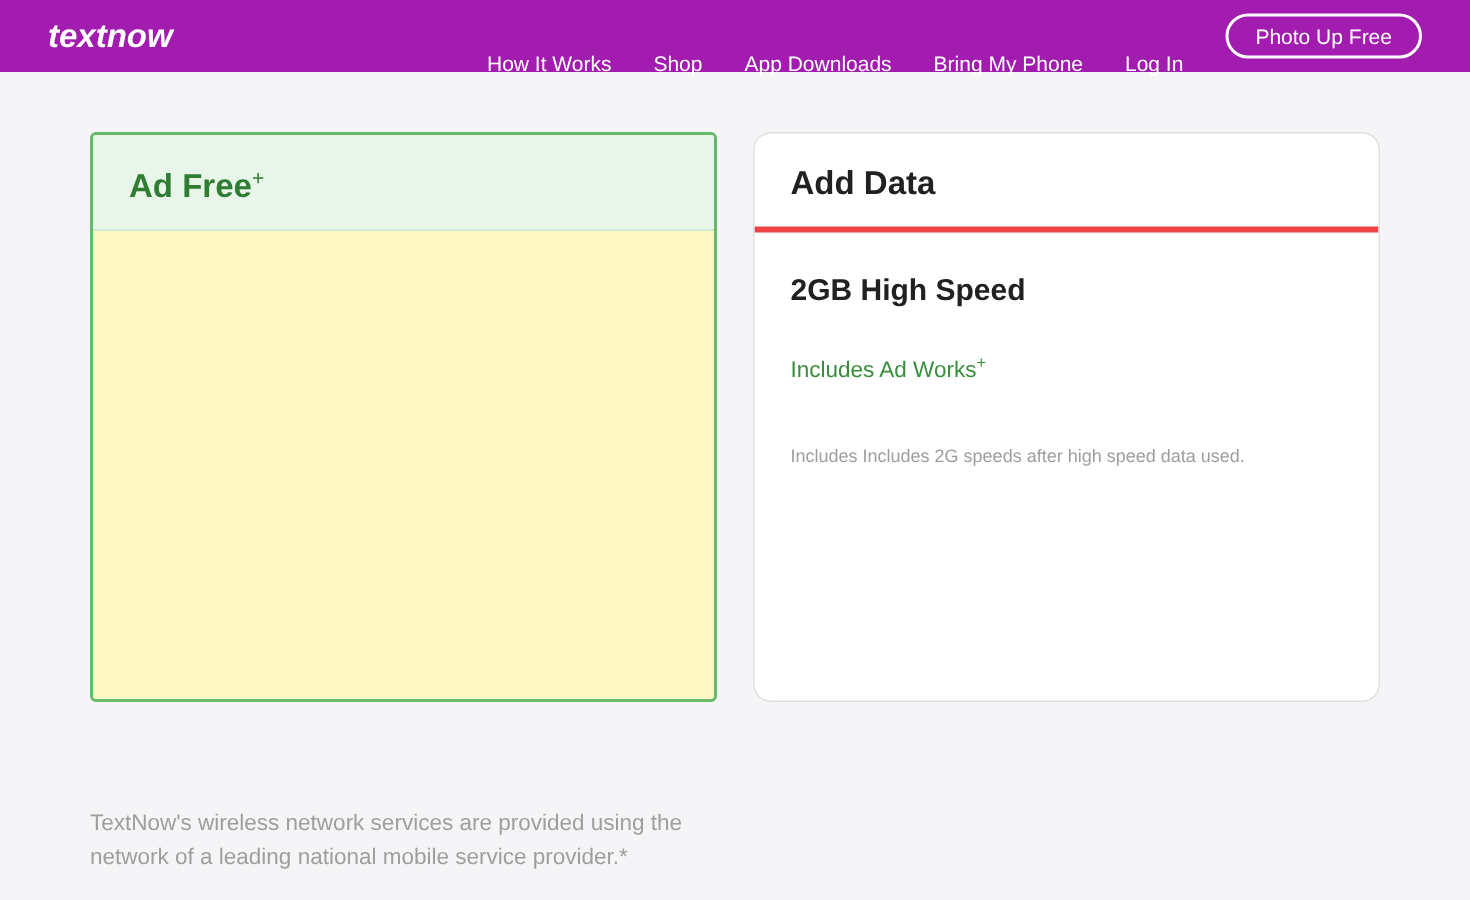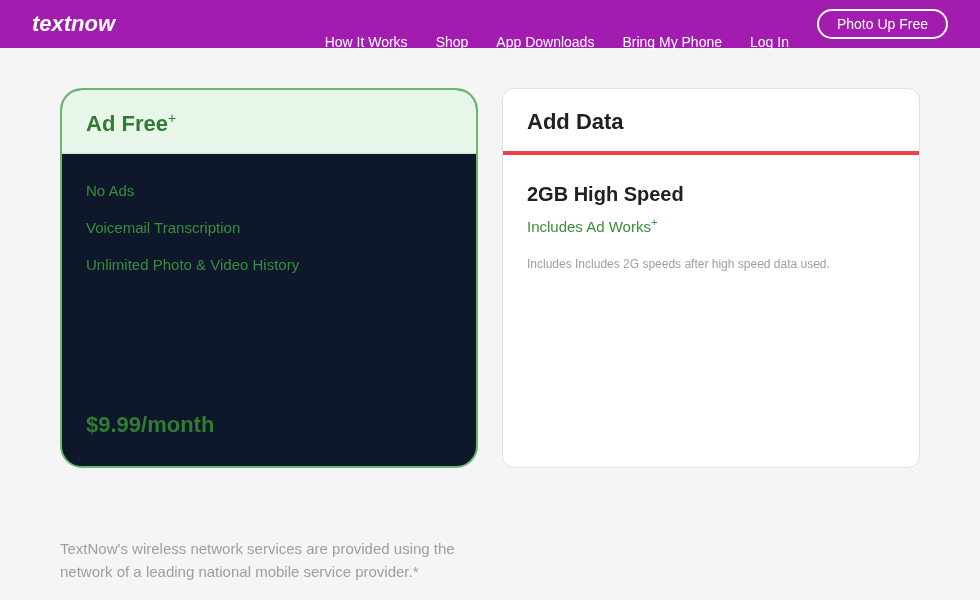--- a/index.html
+++ b/index.html
@@ -47,23 +47,23 @@
     
     .cards-row {
       display: flex;
       gap: 24px;
       justify-content: center;
       margin-bottom: 40px;
     }
 
     
     .card-adfree {
-      background: #0f172a;
+      background: #fef9c3;
       border: 2px solid #66bb6a;
-      border-radius: 22px;
+      border-radius: 4px;
       width: 420px;
       min-height: 380px;
       display: flex;
       flex-direction: column;
       overflow: hidden;
     }
     .card-adfree-header {
       background: #e8f5e9;
       padding: 20px 24px 16px 24px;
       border-bottom: 1px solid #c8e6c9;
@@ -116,20 +116,21 @@
     .card-adddata-title {
       font-size: 22px;
       font-weight: 600;
       color: #212121;
     }
     .card-adddata-body {
       padding: 28px 24px;
       flex: 1;
       display: flex;
       flex-direction: column;
+      gap: 20px;
     }
     .data-plan-title {
       font-size: 20px;
       font-weight: 600;
       color: #212121;
       margin-bottom: 10px;
     }
     .data-includes {
       font-size: 15px;
       color: #388e3c;
@@ -204,26 +205,20 @@
 </header>
 
 <main class="main">
   <div class="cards-row">
 
     <div class="card-adfree">
       <div class="card-adfree-header">
         <div class="card-adfree-title">
           <span>Ad Free</span><sup>+</sup>
         </div>
-      </div>
-      <div class="card-adfree-body">
-        <div class="feature-item">No Ads</div>
-        <div class="feature-item">Voicemail Transcription</div>
-        <div class="feature-item">Unlimited Photo &amp; Video History</div>
-        <div class="card-adfree-price">$9.99/month</div>
       </div>
     </div>
 
     <div class="card-adddata">
       <div class="card-adddata-header">
         <div class="card-adddata-title">Add Data</div>
       </div>
       <div class="card-adddata-body">
         <div class="data-plan-title">2GB High Speed</div>
         <div class="data-includes">

